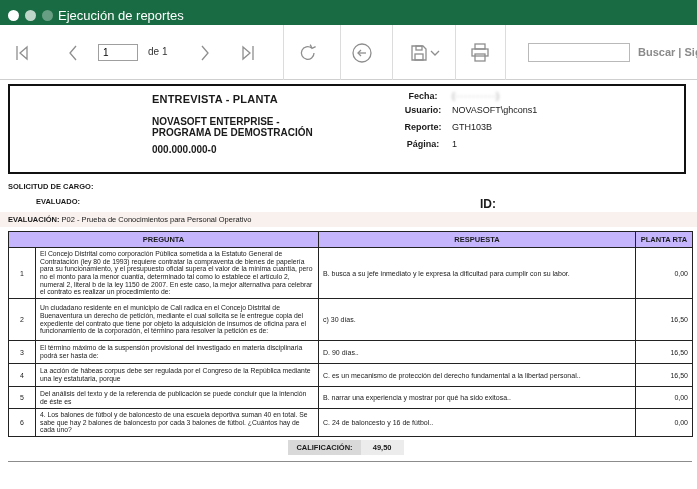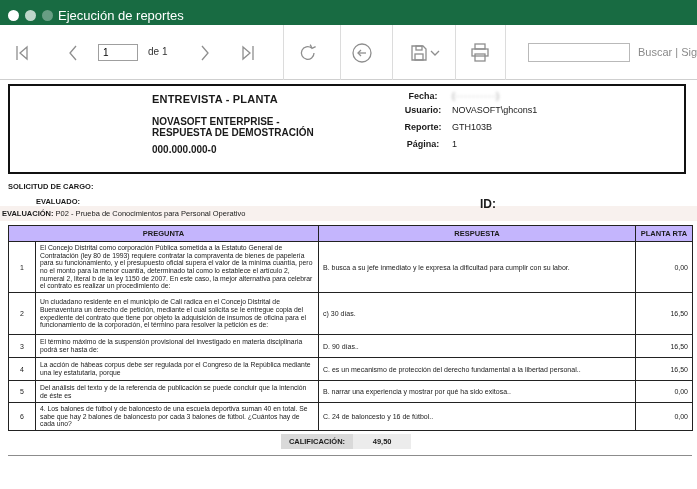--- a/index.html
+++ b/index.html
@@ -22,60 +22,60 @@
     align-items:center; justify-content:center; cursor:pointer; background:none; border:none; }
   .tbtn svg { stroke:#8E8E8E; fill:none; stroke-width:1.3; }
   .sep { position:absolute; top:0; height:55px; width:1px; background:#dcdcdc; }
   .page-input { position:absolute; left:98px; top:19px; width:40px; height:17px;
     border:1px solid #9f9f9f; font-size:10px; padding-left:4px; font-family:inherit; }
   .of-label { position:absolute; left:148px; top:21px; font-size:10px; color:#333; }
   .search-input { position:absolute; left:528px; top:18px; width:102px; height:19px;
     border:1px solid #b9b9b9; font-size:10px; padding:0 4px; font-family:inherit; }
   .find-links { position:absolute; left:638px; top:21px; font-size:11px; color:#8a8a8a;
     white-space:nowrap; }
-  .find-links span { cursor:pointer; }
+  .find-links span { cursor:pointer;font-weight:bold; }
 
   
   .viewer { position:relative; width:697px; height:401px; background:#fff; color:#1a1a1a; }
 
   .rheader { position:relative; margin:4px 0 0 8px; width:678px; height:90px;
     border:2px solid #111; background:#fff; }
   .rh-center { position:absolute; left:142px; top:7px; width:230px; }
   .rh-title { font-size:11px; font-weight:bold; letter-spacing:.2px; }
   .rh-company { margin-top:11px; font-size:10px; font-weight:bold; line-height:11px; }
   .rh-id { margin-top:6px; font-size:10px; font-weight:bold; }
   .rh-fields { position:absolute; left:384px; top:5px; width:280px;text-align:center; }
   .rh-row { display:flex; margin-bottom:4px; }
   .rh-row.gap { margin-top:7px; }
   .rh-label { width:58px; font-size:9px; font-weight:bold; }
   .rh-value { font-size:9px; }
   .redacted { filter:blur(1.6px); color:#8a8a8a; letter-spacing:1px; }
 
   .line-solicitud { margin:8px 0 0 8px; font-size:7.5px; font-weight:bold; }
   .line-evaluado  { position:relative; margin:6px 0 0 8px; font-size:7.5px; font-weight:bold;padding-left:28px; }
   .id-label { position:absolute; left:472px; top:0; font-size:12px; font-weight:bold; }
-  .eval-band { width:697px; background:#F8F1EE; padding:3px 0 3px 2px;
+  .eval-band { margin-top:6px; width:697px; background:#F8F1EE; padding:3px 0 3px 8px;
     font-size:7.5px; }
   .eval-band b { font-weight:bold; }
 
   table.qtable { margin:4px 0 0 8px; width:684px; border-collapse:collapse; table-layout:fixed; }
   .qtable th, .qtable td { border:1px solid #222; }
   .qtable th { background:#c4b5fd; font-size:7.5px; font-weight:bold; padding:3px 1px;
     text-align:center; }
   td.c-num { text-align:center; font-size:7px; vertical-align:middle; }
   td.c-q { font-size:6.8px; line-height:7.6px; padding:2px 4px; vertical-align:middle; }
   td.c-a { font-size:7px; padding:2px 4px; vertical-align:middle; }
   td.c-v { font-size:7px; padding-right:4px; text-align:right; vertical-align:middle; }
   tr.r1 td { height:51px; } tr.r2 td { height:42px; } tr.r3 td { height:23px; }
   tr.r4 td { height:23px; } tr.r5 td { height:22px; } tr.r6 td { height:26px; }
 
   .calif-row { margin:3px 5px 0 0; display:flex; justify-content:center; align-items:center; }
   .calif-label { background:#D9D9D9; font-size:7.5px; font-weight:bold;
     padding:3px 8px; }
-  .calif-value { width:58px; text-align:center; font-size:7.5px; font-weight:bold;
+  .calif-value { width:43px; text-align:center; font-size:7.5px; font-weight:bold;
     padding:3px 0; background:#ececec; }
   .footline { margin:6px 0 0 8px; width:684px; border-top:1px solid #8c8c8c; }
 </style>
 </head>
 <body>
 
 <div class="titlebar">
   <div class="dots">
     <span class="dot dot1"></span>
     <span class="dot dot2"></span>
@@ -162,21 +162,21 @@
   </div>
 </div>
 
 <div class="viewer">
 
   <div class="rheader">
     <div class="rh-center">
       <div class="rh-title">ENTREVISTA - PLANTA</div>
       <div class="rh-company">
         <div>NOVASOFT ENTERPRISE  -</div>
-        <div>RESPUESTA DE DEMOSTRACIÓN</div>
+        <div>PROGRAMA DE DEMOSTRACIÓN</div>
       </div>
       <div class="rh-id">000.000.000-0</div>
     </div>
     <div class="rh-fields">
       <div class="rh-row">
         <span class="rh-label">Fecha:</span>
         <span class="rh-value redacted">(··········)</span>
       </div>
       <div class="rh-row">
         <span class="rh-label">Usuario:</span>

